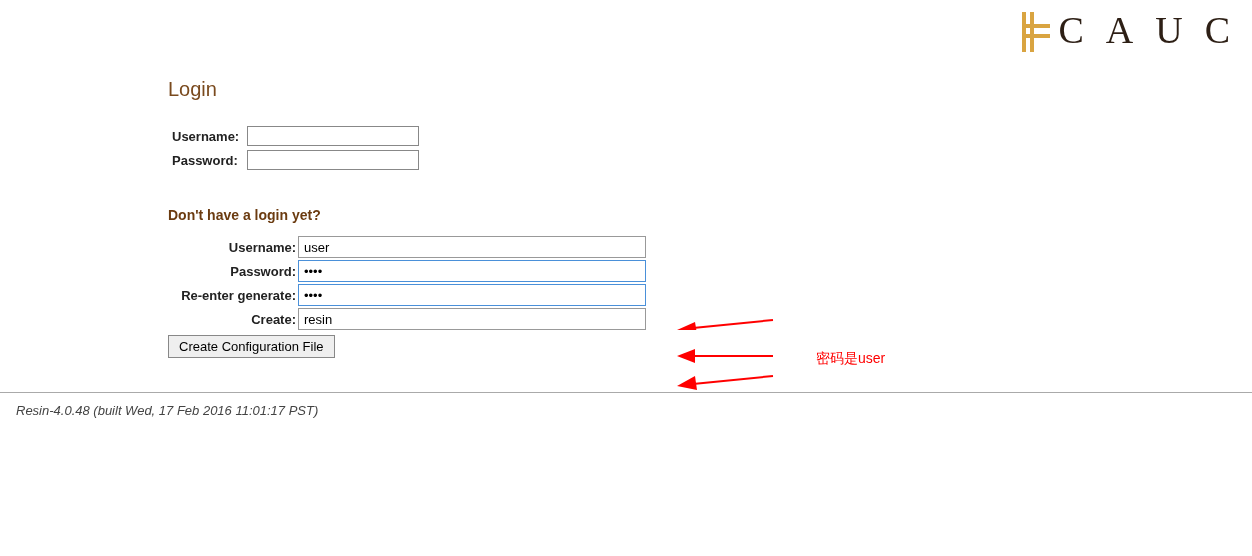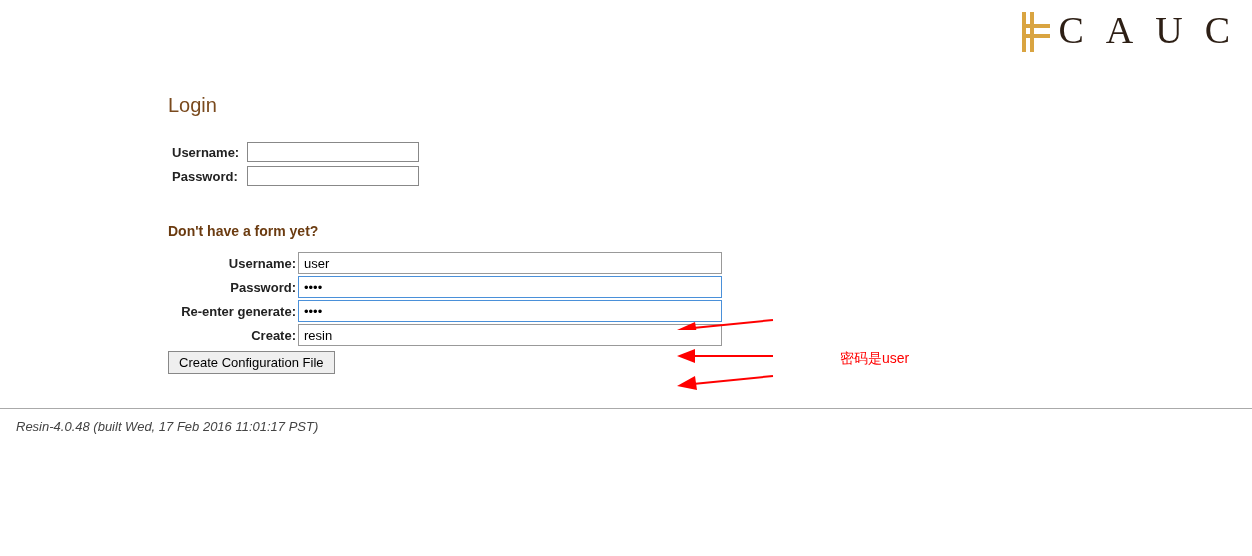--- a/index.html
+++ b/index.html
@@ -25,23 +25,22 @@
     display: flex;
     align-items: flex-end;
   }
   .logo-bars {
     display: inline-block;
     margin-right: 8px;
     line-height: 0;
   }
   .content {
     padding-left: 168px;
-    padding-top: 46px;
+    padding-top: 78px;
     padding-right: 40px;
-    margin-top: 48px;
   }
   h2.login-title {
     font-family: Arial, Helvetica, sans-serif;
     font-weight: 400;
     font-size: 20px;
     color: #7a4a1e;
     margin: 0 0 22px 0;
   }
   table.login-table td {
     padding: 1px 2px;
@@ -97,21 +96,21 @@
   table.config-table td.clbl {
     font-weight: bold;
     font-size: 13px;
     text-align: right;
     padding-right: 2px;
     width: 130px;
     height: 24px;
     color: #222;
   }
   table.config-table input {
-    width: 424px;
+    width: 348px;
     height: 22px;
     border: 1px solid #999;
     padding: 1px 5px;
     font-size: 13px;
   }
   table.config-table input.focused {
     border: 1px solid #4a90d9;
     outline: none;
   }
   .create-btn {
@@ -173,21 +172,21 @@
       <td class="lbl">Username:</td>
       <td><input type="text" value="" style=""></td>
     </tr>
     <tr>
       <td class="lbl">Password:</td>
       <td><input type="password" value="" style=""></td>
     </tr>
   </tbody>
     </table>
 
-  <h3 class="sub-title">Don't have a form yet?</h3>
+  <h3 class="sub-title">Don't have a login yet?</h3>
 
   <table class="config-table">
     <tbody>
         <tr>
       <td class="clbl">Username:</td>
       <td><input type="text" value="user" style=""></td>
     </tr>
     <tr>
       <td class="clbl">Password:</td>
       <td><input class="focused" type="password" value="user" style=""></td>
@@ -215,16 +214,16 @@
   <polygon points="2,24 20,16 22,28" fill="#ff0000"></polygon>
 </svg>
 <svg class="arrow" style="left:675px; top:346px;" width="100" height="20">
   <line x1="98" y1="10" x2="18" y2="10" stroke="#ff0000" stroke-width="2"></line>
   <polygon points="2,10 20,3 20,17" fill="#ff0000"></polygon>
 </svg>
 <svg class="arrow" style="left:675px; top:372px;" width="100" height="24">
   <line x1="98" y1="4" x2="18" y2="12" stroke="#ff0000" stroke-width="2"></line>
   <polygon points="2,14 20,4 22,18" fill="#ff0000"></polygon>
 </svg>
-<div class="anno-text" style="left:840px; top:350px;">密码是user</div>
+<div class="anno-text" style="left:816px; top:350px;">密码是user</div>
 
 <hr class="footer-line">
 <div class="version">Resin-4.0.48 (built Wed, 17 Feb 2016 11:01:17 PST)</div>
 
 </body></html>

